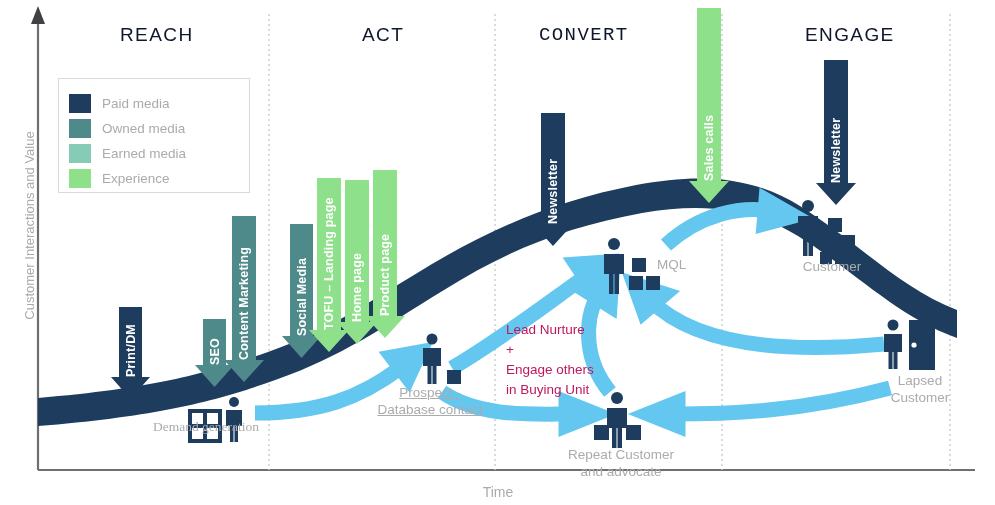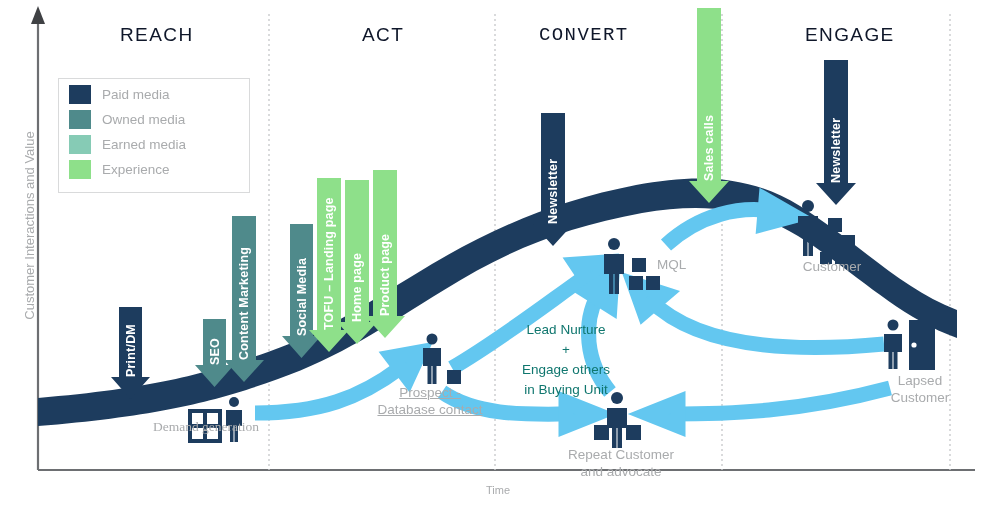--- a/index.html
+++ b/index.html
@@ -9,50 +9,50 @@
 
   .stage-label{
     position:absolute;color:#0f172a;font-size:19px;letter-spacing:1.4px;
     font-family:"Liberation Sans",sans-serif;white-space:nowrap;
   }
 
   
   #legend{
     position:absolute;left:58px;top:78px;width:192px;height:115px;
     background:#fff;border:1px solid #d9dadb;box-sizing:border-box;
-    padding:3px 10px;
+    padding:12px 10px;
   }
   .legend-row{display:flex;align-items:center;height:25px;}
   .legend-sw{width:22px;height:19px;flex:0 0 22px;margin-right:11px;}
   .legend-tx{color:#a9abad;font-size:13.5px;white-space:nowrap;}
 
   
   #ytitle{
     position:absolute;left:-86px;top:218px;width:230px;text-align:center;
     transform:rotate(-90deg);color:#a9abad;font-size:13px;white-space:nowrap;
   }
   #xtitle{
     position:absolute;left:443px;top:484px;width:110px;text-align:center;
-    color:#a9abad;font-size:11px;
+    color:#a9abad;font-size:14px;
   }
 
   
   .tp-label{
     position:absolute;color:#ffffff;font-size:12.5px;font-weight:bold;
     white-space:nowrap;transform-origin:0 0;transform:rotate(-90deg);
     letter-spacing:0.2px;
   }
 
   
   .node-cap{
     position:absolute;color:#a9abad;font-size:13.5px;text-align:center;
     line-height:17px;white-space:nowrap;
   }
   .flow-cap{
-    position:absolute;color:#0f766e;font-size:13.5px;text-align:center;
+    position:absolute;color:#be185d;font-size:13.5px;text-align:left;
     line-height:20px;white-space:nowrap;
   }
 </style>
 </head>
 <body>
 
 <div id="stage">
 
   <svg id="svgroot" viewBox="0 0 995 505">
     <defs>

